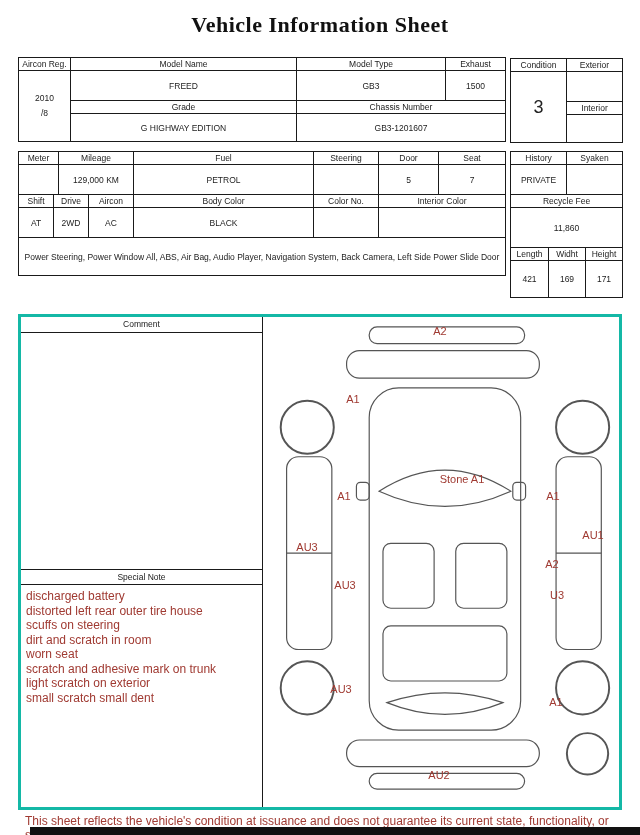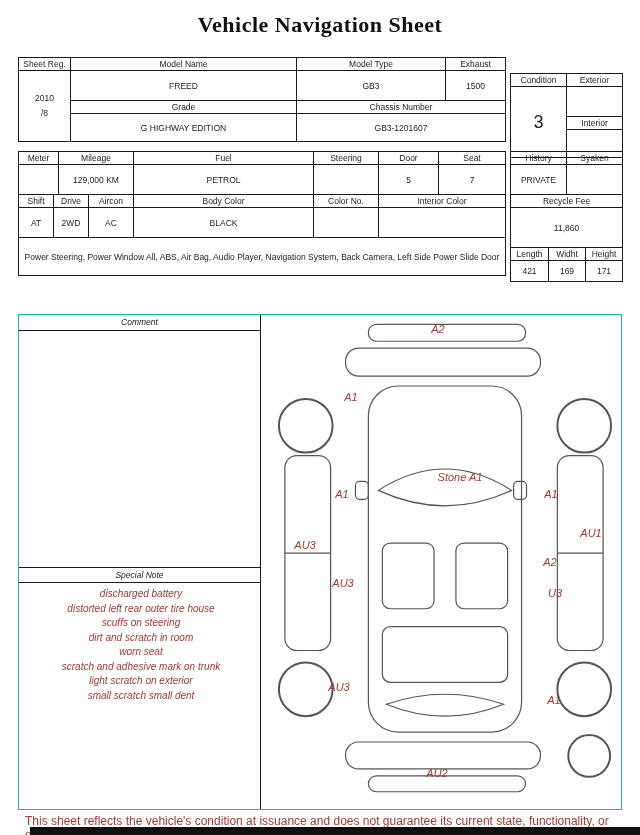--- a/index.html
+++ b/index.html
@@ -21,37 +21,37 @@
   tr.hdr td { height:13px; }
   tr.val td { height:30px; }
   .red { color:#a03a32; }
   .v15 { font-size:15px; }
   .v14 { font-size:14px; }
   .v12 { font-size:12px; }
   .v10 { font-size:9.5px; }
   .firstreg { white-space:pre-line; text-align:left; padding-left:4px; line-height:15px; }
   .abs { position:absolute; }
   .stack { margin-top:-1px;padding-left:12px; }
-  .lower-box { border:1px solid #14b8a6;font-style:italic; }
+  .lower-box { border:3px solid #14b8a6; }
   .left-col {
     position:absolute; left:0; top:0; bottom:0; width:242px;
     border-right:1px solid #1a1a1a;
   }
   .panel-hdr {
     height:16px; line-height:15px; text-align:center; font-size:8.5px;
     border-bottom:1px solid #1a1a1a; width:100%;
   }
   .special-hdr {
     position:absolute; top:252px; left:0; right:0; height:16px; line-height:15px;
     text-align:center; font-size:8.5px;
     border-top:1px solid #1a1a1a; border-bottom:1px solid #1a1a1a;
   }
   .notes {
     position:absolute; top:272px; left:5px; right:2px;
-    font-size:10px; line-height:14.5px; text-align:center;
+    font-size:12px; line-height:14.5px; text-align:left;
   }
   .diagram {
     position:absolute; left:242px; top:0; right:0; bottom:0;
   }
   .diagram svg { position:absolute; left:0; top:0; width:100%; height:100%; }
   .annot {
     position:absolute; transform:translate(-50%,-50%);
     font-size:11px; color:#a03a32; white-space:nowrap;
   }
   .equip-cell { text-align:left; padding:2px 4px; font-size:10.5px; line-height:14px; }
@@ -59,32 +59,32 @@
     position:absolute; top:814px; left:25px; right:4px;
     font-size:12px; color:#a03a32; text-align:left;
   }
   .bottom-bar {
     position:absolute; bottom:0; left:30px; right:0; height:8px; background:#111;
   }
 </style>
 </head>
 <body>
 
-<div class="title">Vehicle Navigation Sheet</div>
+<div class="title">Vehicle Information Sheet</div>
 
 <table class="grid abs" style="left:18px; top:57px; width:487px;">
   <colgroup>
       <col style="width:52px">
       <col style="width:226px">
       <col style="width:149px">
       <col style="width:60px">
     </colgroup>
   <tbody>
       <tr class="hdr">
-    <td>Sheet Reg.</td>
+    <td>Aircon Reg.</td>
     <td>Model Name</td>
     <td>Model Type</td>
     <td>Exhaust</td>
   </tr>
   <tr class="val">
     <td rowspan="3" class="red v15 firstreg">2010
 /8</td>
     <td class="red v15">FREED</td>
     <td class="red v15">GB3</td>
     <td class="red v15">1500</td>
@@ -93,21 +93,21 @@
     <td>Grade</td>
     <td colspan="2">Chassis Number</td>
   </tr>
   <tr style="height:28px">
     <td class="red v14">G HIGHWAY EDITION</td>
     <td colspan="2" class="red v15">GB3-1201607</td>
   </tr>
 </tbody>
   </table>
 
-<table class="grid abs" style="left:510px; top:73px; width:112px;">
+<table class="grid abs" style="left:510px; top:58px; width:112px;">
   <colgroup>
       <col style="width:56px">
       <col style="width:56px">
     </colgroup>
   <tbody>
       <tr class="hdr">
     <td>Condition</td>
     <td>Exterior</td>
   </tr>
   <tr style="height:30px">
@@ -220,21 +220,21 @@
         <col style="width:38px">
         <col style="width:37px">
         <col style="width:37px">
       </colgroup>
     <tbody>
         <tr class="hdr">
       <td>Length</td>
       <td>Widht</td>
       <td>Height</td>
     </tr>
-    <tr style="height:21px">
+    <tr style="height:37px">
       <td class="red v12">421</td>
       <td class="red v12">169</td>
       <td class="red v12">171</td>
     </tr>
   </tbody>
     </table>
 </div>
 
 <div class="abs lower-box" style="left:18px; top:314px; width:604px; height:496px; position:absolute;">
 

